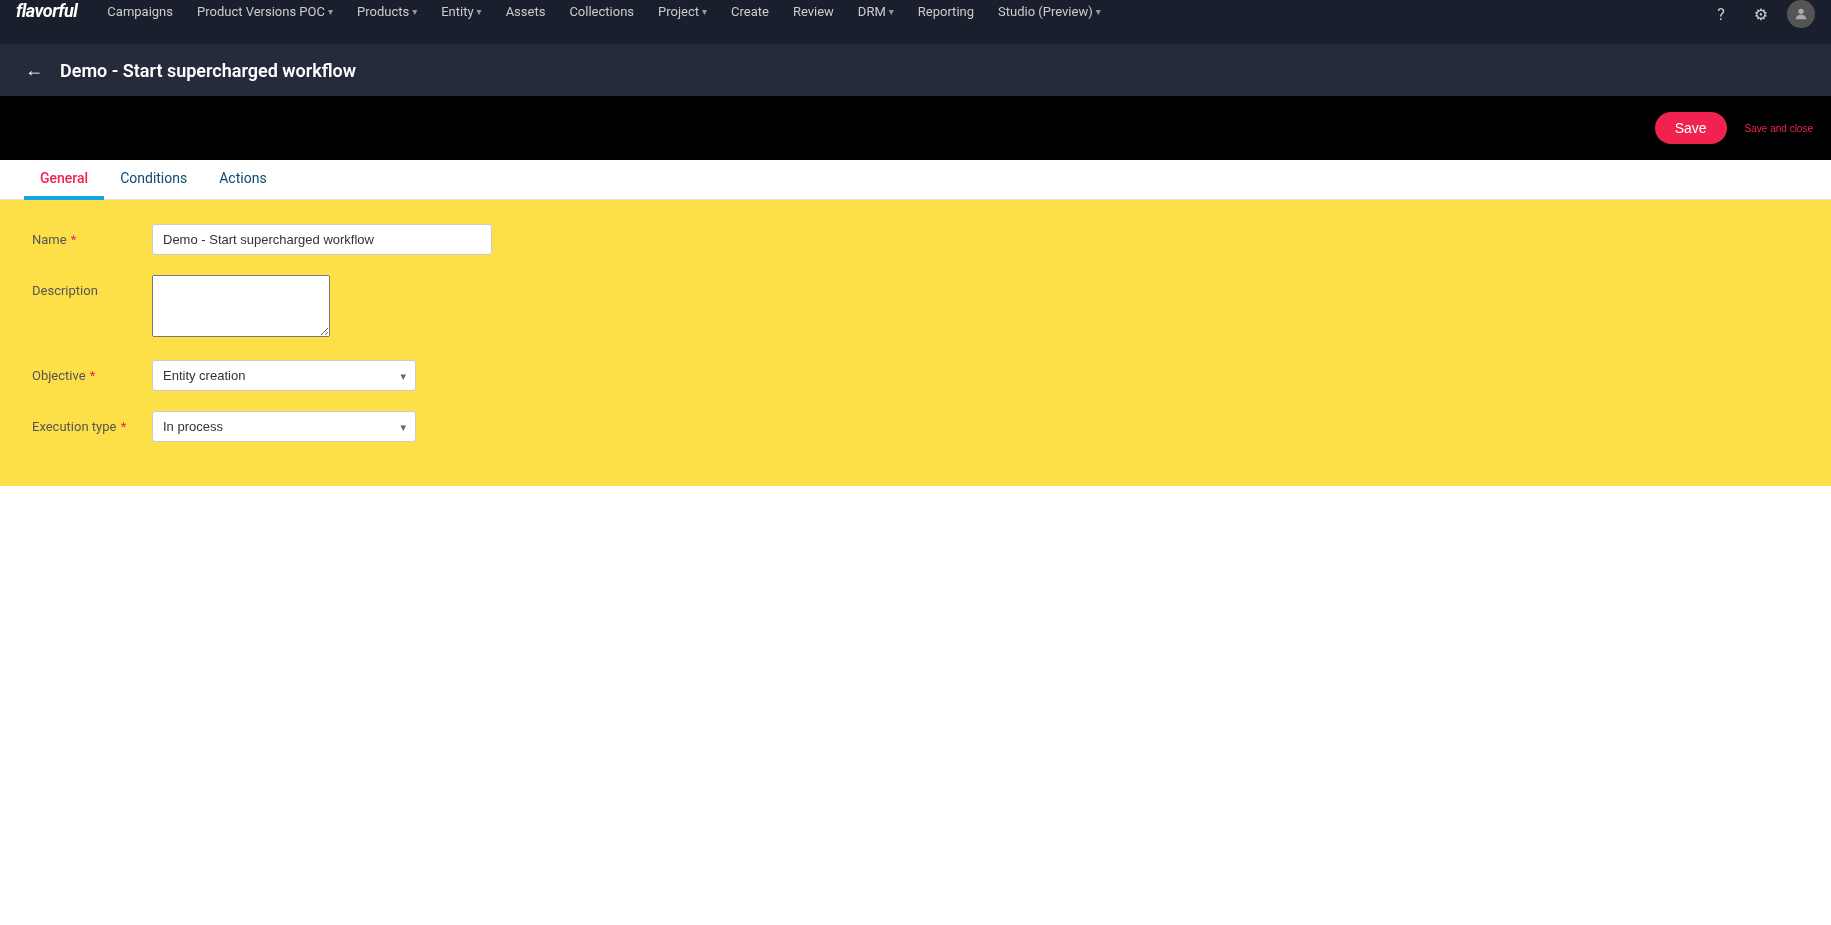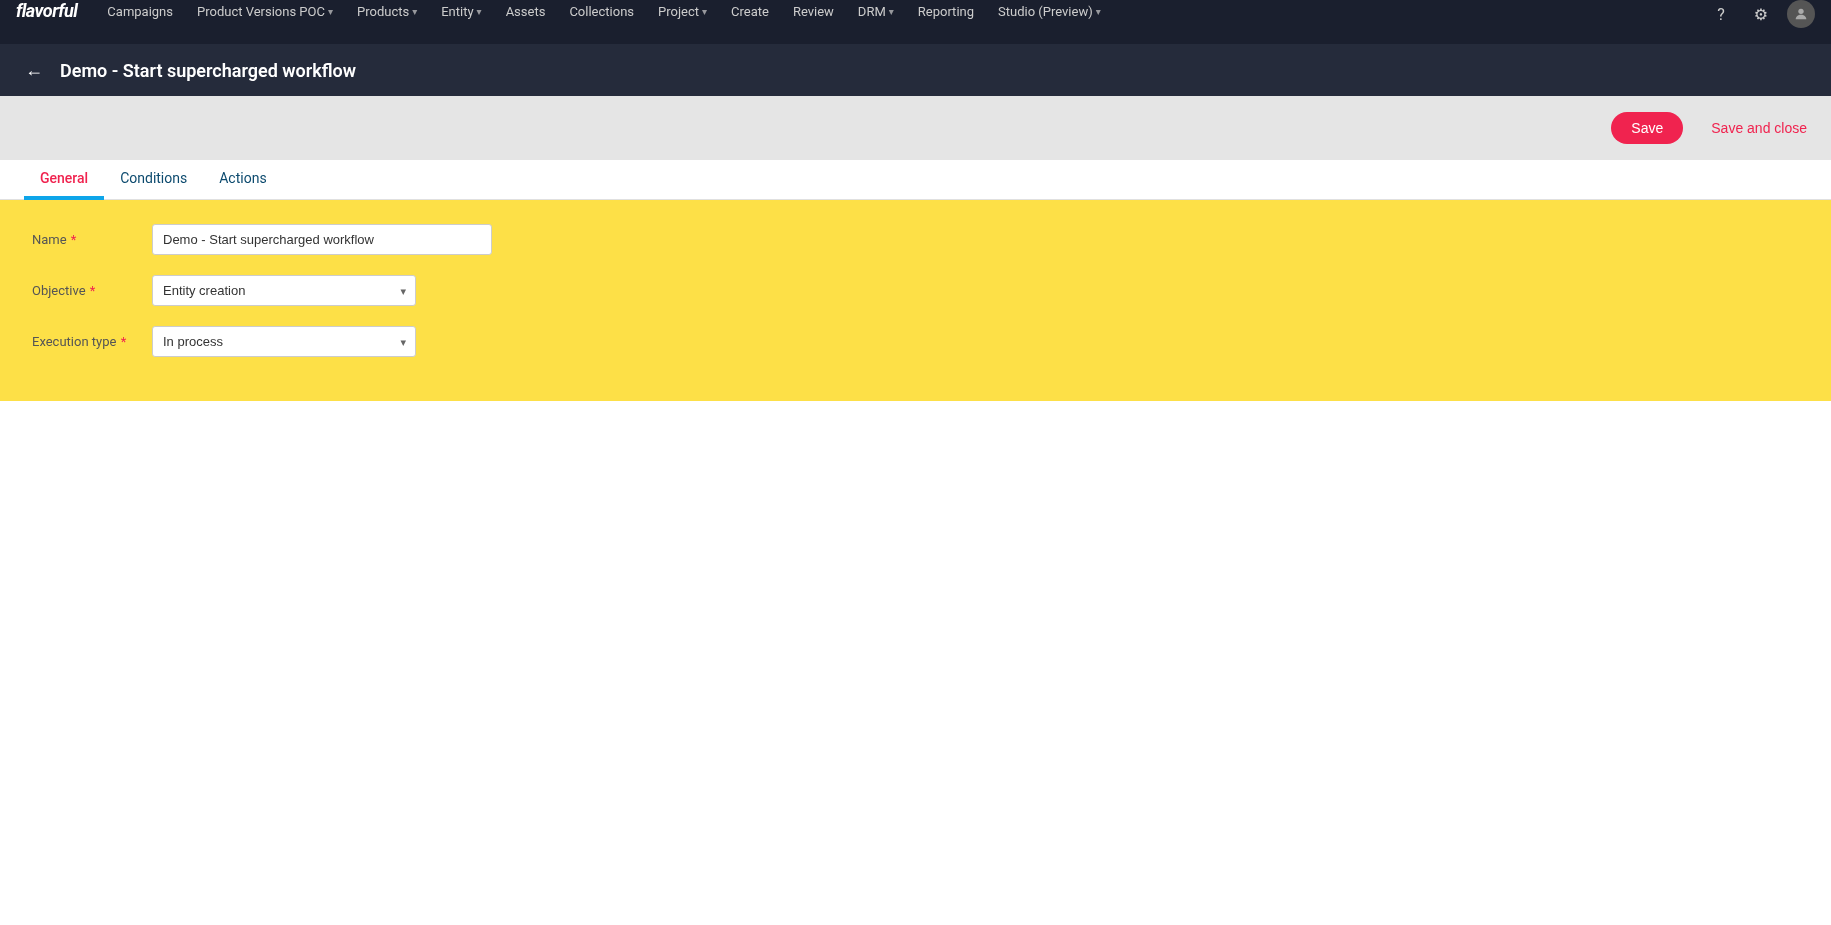--- a/index.html
+++ b/index.html
@@ -90,39 +90,39 @@
       background: #fff;
       min-height: calc(100vh - 96px);
       padding: 0;
     }
 
     
     .toolbar-row {
       display: flex;
       justify-content: flex-end;
       align-items: center;
-      padding: 16px 24px;
-      gap: 28px;
-      background: #e5e5e5;
+      padding: 16px 18px;
+      gap: 18px;
+      background: #000000;
     }
     .btn-save {
       background: #f0234f;
       color: #fff;
       border: none;
       border-radius: 20px;
       padding: 8px 20px;
       font-size: 14px;
       font-weight: 500;
       cursor: pointer;
     }
     .btn-save-close {
       background: transparent;
       color: #f0234f;
       border: none;
-      font-size: 14px;
+      font-size: 10px;
       font-weight: 500;
       cursor: pointer;
     }
 
     
     .tabs-row {
       display: flex;
       border-bottom: 1px solid #e0e0e0;
       padding: 0 24px;
       background: #fff;
@@ -281,20 +281,26 @@
 
     <div class="form-row">
       <div class="form-label">
         <span>Name</span><span class="required"> *</span>
       </div>
       <div class="form-control">
         <input type="text" value="Demo - Start supercharged workflow" style="">
       </div>
     </div>
 
+    <div class="form-row">
+      <div class="form-label">Description</div>
+      <div class="description-control">
+        <textarea rows="4" style=""></textarea>
+      </div>
+    </div>
 
     <div class="form-row">
       <div class="form-label">
         <span>Objective</span><span class="required"> *</span>
       </div>
       <div class="form-control">
         <div class="select-wrapper">
           <select>
             <option value="entity_creation">Entity creation</option>
             <option value="entity_update">Entity update</option>

